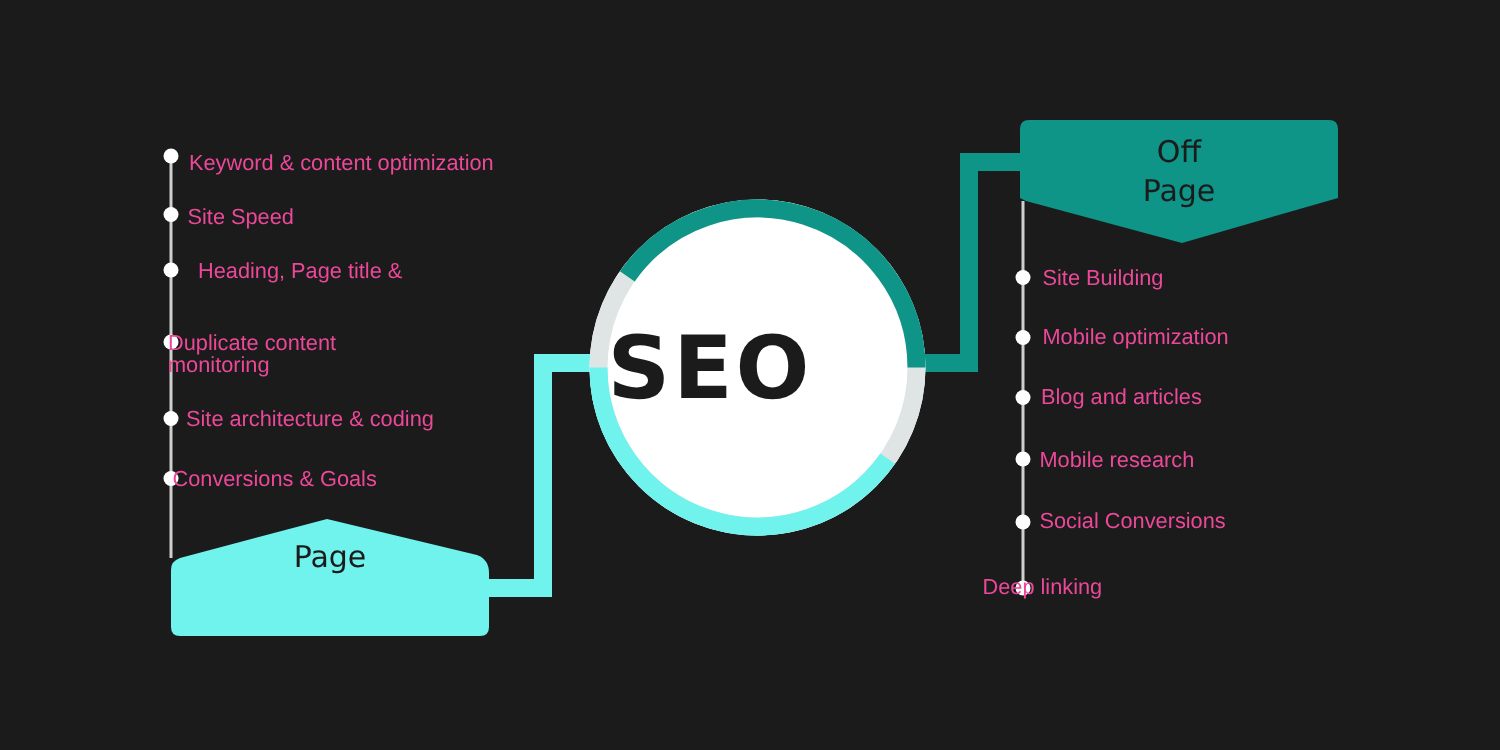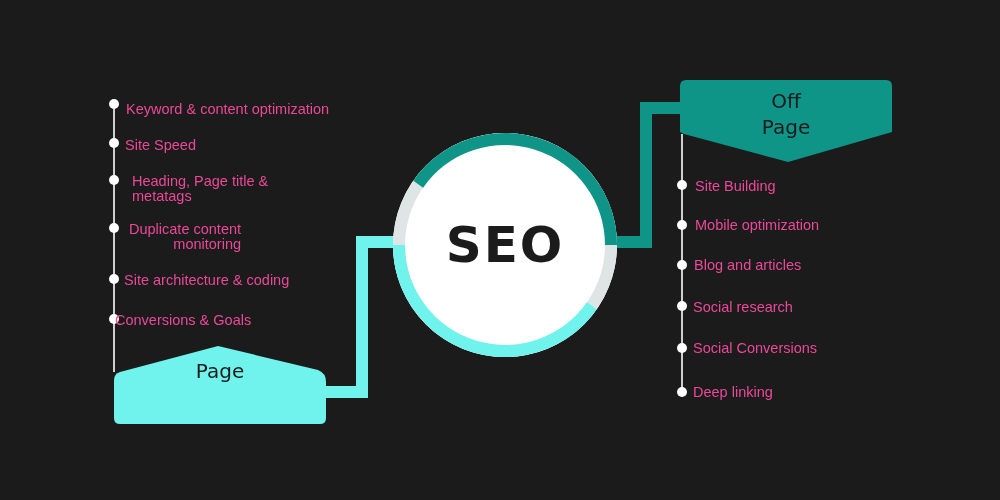--- a/index.html
+++ b/index.html
@@ -2,21 +2,21 @@
 <html><head>
 <meta charset="utf-8">
 <style>
   html, body { margin: 0; padding: 0; }
   body { width: 1000px; height: 500px; background: #1b1b1b; position: relative; overflow: hidden;
          font-family: "Liberation Sans", "DejaVu Sans", sans-serif; }
   svg.bg { position: absolute; left: 0; top: 0; }
   .item { position: absolute; color: #ec4899; font-weight: normal; font-size: 14.5px; line-height: 15px; }
   .dot { position: absolute; width: 10px; height: 10px; border-radius: 50%; background: #ffffff; }
   .label-box { position: absolute; text-align: center; color: #1b1b1b; font-size: 20px; line-height: 26px; font-family: "DejaVu Sans", sans-serif; }
-  .seo { position: absolute; left: 405px; top: 210px; width: 200px; text-align: center; font-size: 50px; line-height: 70px;
+  .seo { position: absolute; left: 405px; top: 210px; width: 200px; text-align: left; font-size: 58px; line-height: 70px;
          font-weight: bold; color: #1b1b1b; font-family: "DejaVu Sans", sans-serif; letter-spacing: 2px; }
 </style>
 </head>
 <body>
 
 <svg class="bg" width="1000" height="500" viewBox="0 0 1000 500">
 
   <line x1="114" y1="104" x2="114" y2="372" stroke="#cfcfcf" stroke-width="2"></line>
   <line x1="682" y1="134" x2="682" y2="394" stroke="#cfcfcf" stroke-width="2"></line>
 
@@ -58,25 +58,24 @@
   </div>
 
   <div class="dot" style="left:109px; top:138px;"></div>
   <div class="item" style="left:125px; top:138px;text-align:right;">
     <div>Site Speed</div>
   </div>
 
   <div class="dot" style="left:109px; top:175px;"></div>
   <div class="item" style="left:132px; top:174px;">
     <div>Heading, Page title &amp;</div>
-    <div>metatags</div>
   </div>
 
   <div class="dot" style="left:109px; top:223px;"></div>
-  <div class="item" style="left:129px; top:222px;text-align:right;">
+  <div class="item" style="left:112px; top:222px;">
     <div>Duplicate content</div>
     <div>monitoring</div>
   </div>
 
   <div class="dot" style="left:109px; top:274px;"></div>
   <div class="item" style="left:124px; top:273px;">
     <div>Site architecture &amp; coding</div>
   </div>
 
   <div class="dot" style="left:109px; top:314px;"></div>
@@ -96,25 +95,25 @@
     <div>Mobile optimization</div>
   </div>
 
   <div class="dot" style="left:677px; top:260px;"></div>
   <div class="item" style="left:694px; top:258px;">
     <div>Blog and articles</div>
   </div>
 
   <div class="dot" style="left:677px; top:301px;"></div>
   <div class="item" style="left:693px; top:300px;">
-    <div>Social research</div>
+    <div>Mobile research</div>
   </div>
 
   <div class="dot" style="left:677px; top:343px;"></div>
   <div class="item" style="left:693px; top:341px;">
     <div>Social Conversions</div>
   </div>
 
   <div class="dot" style="left:677px; top:387px;"></div>
-  <div class="item" style="left:693px; top:385px;">
+  <div class="item" style="left:655px; top:385px;">
     <div>Deep linking</div>
   </div>
 </div>
 
 </body></html>

